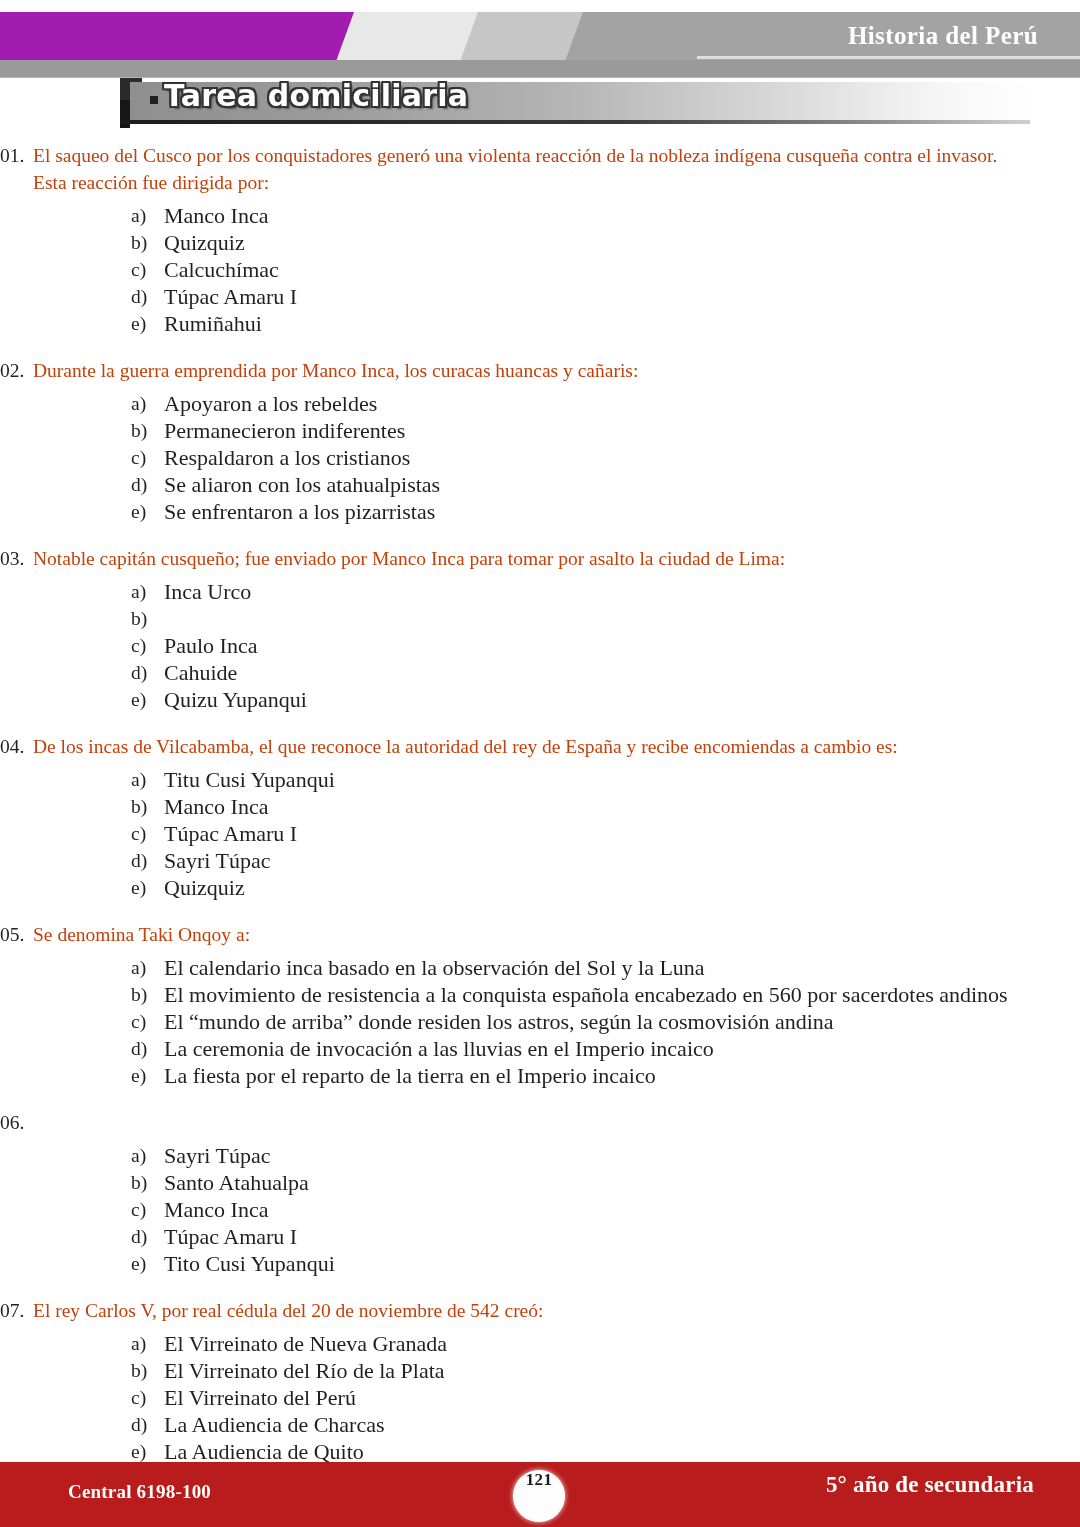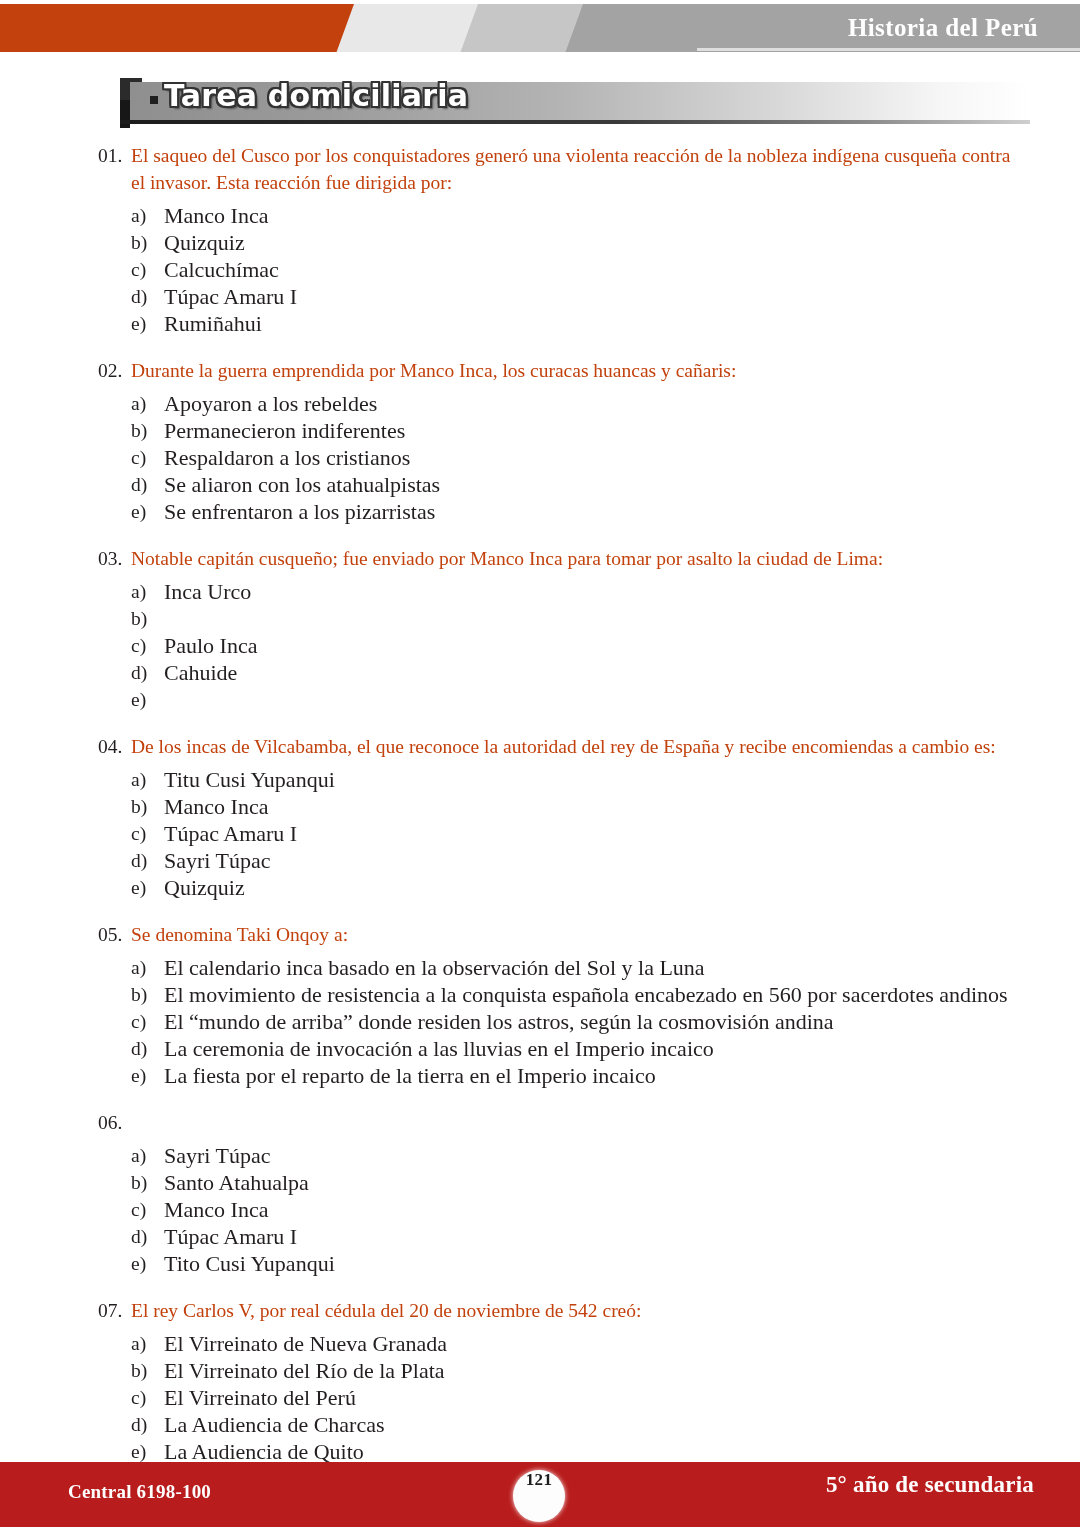--- a/index.html
+++ b/index.html
@@ -11,25 +11,25 @@
     height: 1527px;
     background: #ffffff;
     font-family: "Liberation Serif", "DejaVu Serif", serif;
     overflow: hidden;
     position: relative;
   }
 
   
   .header {
     position: absolute;
-    left: 0; top: 4px;
+    left: 0; top: 12px;
     width: 1080px;
-    height: 48px;
+    height: 66px;
     overflow: hidden;
-    background: #c2410c;
+    background: #a21caf;
   }
   
   .band {
     position: absolute;
     top: -6px;
     height: 56px;
     transform: skewX(-20deg);
     border-bottom-right-radius: 26px;
   }
   .band-1 { left: 346px; width: 150px;  background: #e8e8e8; }
@@ -131,21 +131,20 @@
     left: 0; top: 142px;
     width: 1080px;
   }
   .question {
     position: relative;
     margin-bottom: 20px;
   }
   .q-head {
     display: flex;
     align-items: flex-start;
-    padding-left: 98px;
     padding-right: 56px;
   }
   .q-num {
     flex: 0 0 auto;
     width: 33px;
     font-size: 19.5px;
     color: #231f20;
     line-height: 27px;
   }
   .q-text {
@@ -317,20 +316,21 @@
         <div class="option">
           <span class="opt-letter">c)</span>
           <span class="opt-text">Paulo Inca</span>
         </div>
         <div class="option">
           <span class="opt-letter">d)</span>
           <span class="opt-text">Cahuide</span>
         </div>
         <div class="option">
           <span class="opt-letter">e)</span>
+          <span class="opt-text">Quizu Yupanqui</span>
         </div>
       </div>
     </div>
     <div class="question">
       <div class="q-head">
         <span class="q-num">04.</span>
         <span class="q-text">De los incas de Vilcabamba, el que reconoce la autoridad del rey de España y recibe encomiendas a cambio es:</span>
       </div>
       <div class="options">
         <div class="option">

